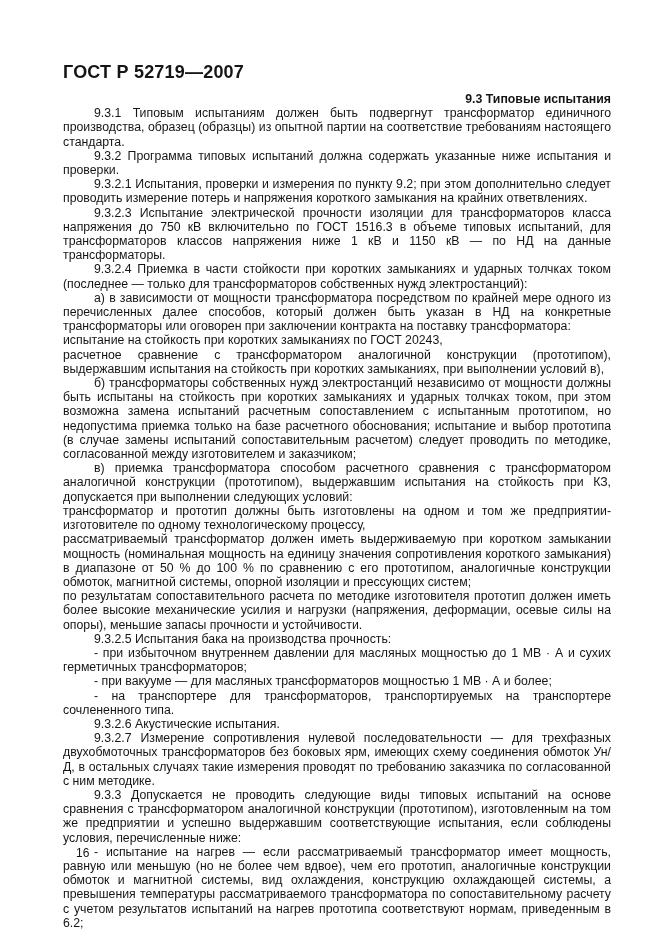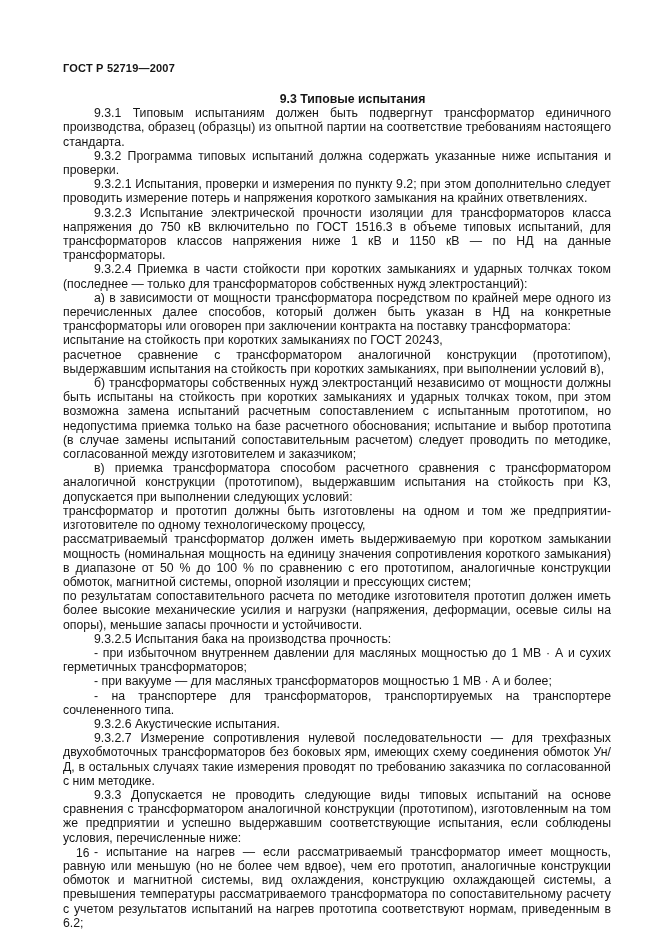--- a/index.html
+++ b/index.html
@@ -13,21 +13,21 @@
     height: 936px;
     background: #ffffff;
     overflow: hidden;
     font-family: "Liberation Sans", sans-serif;
     color: #151515;
   }
   .doc-header {
     position: absolute;
     left: 63px;
     top: 62px;
-    font-size: 11px;
+    font-size: 18px;
     font-weight: bold;
     letter-spacing: 0.2px;
     white-space: nowrap;
   }
   .doc-body {
     position: absolute;
     left: 63px;
     top: 92px;
     width: 548px;
     font-size: 12.3px;
@@ -35,21 +35,21 @@
     text-align: justify;
     hyphens: none;
   }
   .doc-body p {
     margin: 0;
     padding: 0;
   }
   .p-heading {
     font-weight: bold;
     text-indent: 31px;
-    text-align: center;
+    text-align: right;
     margin-bottom: 1px;
   }
   .p-body {
     text-indent: 31px;
   }
   .p-sub {
     margin-left: 42px;
     text-indent: 0;
   }
   .page-number {

